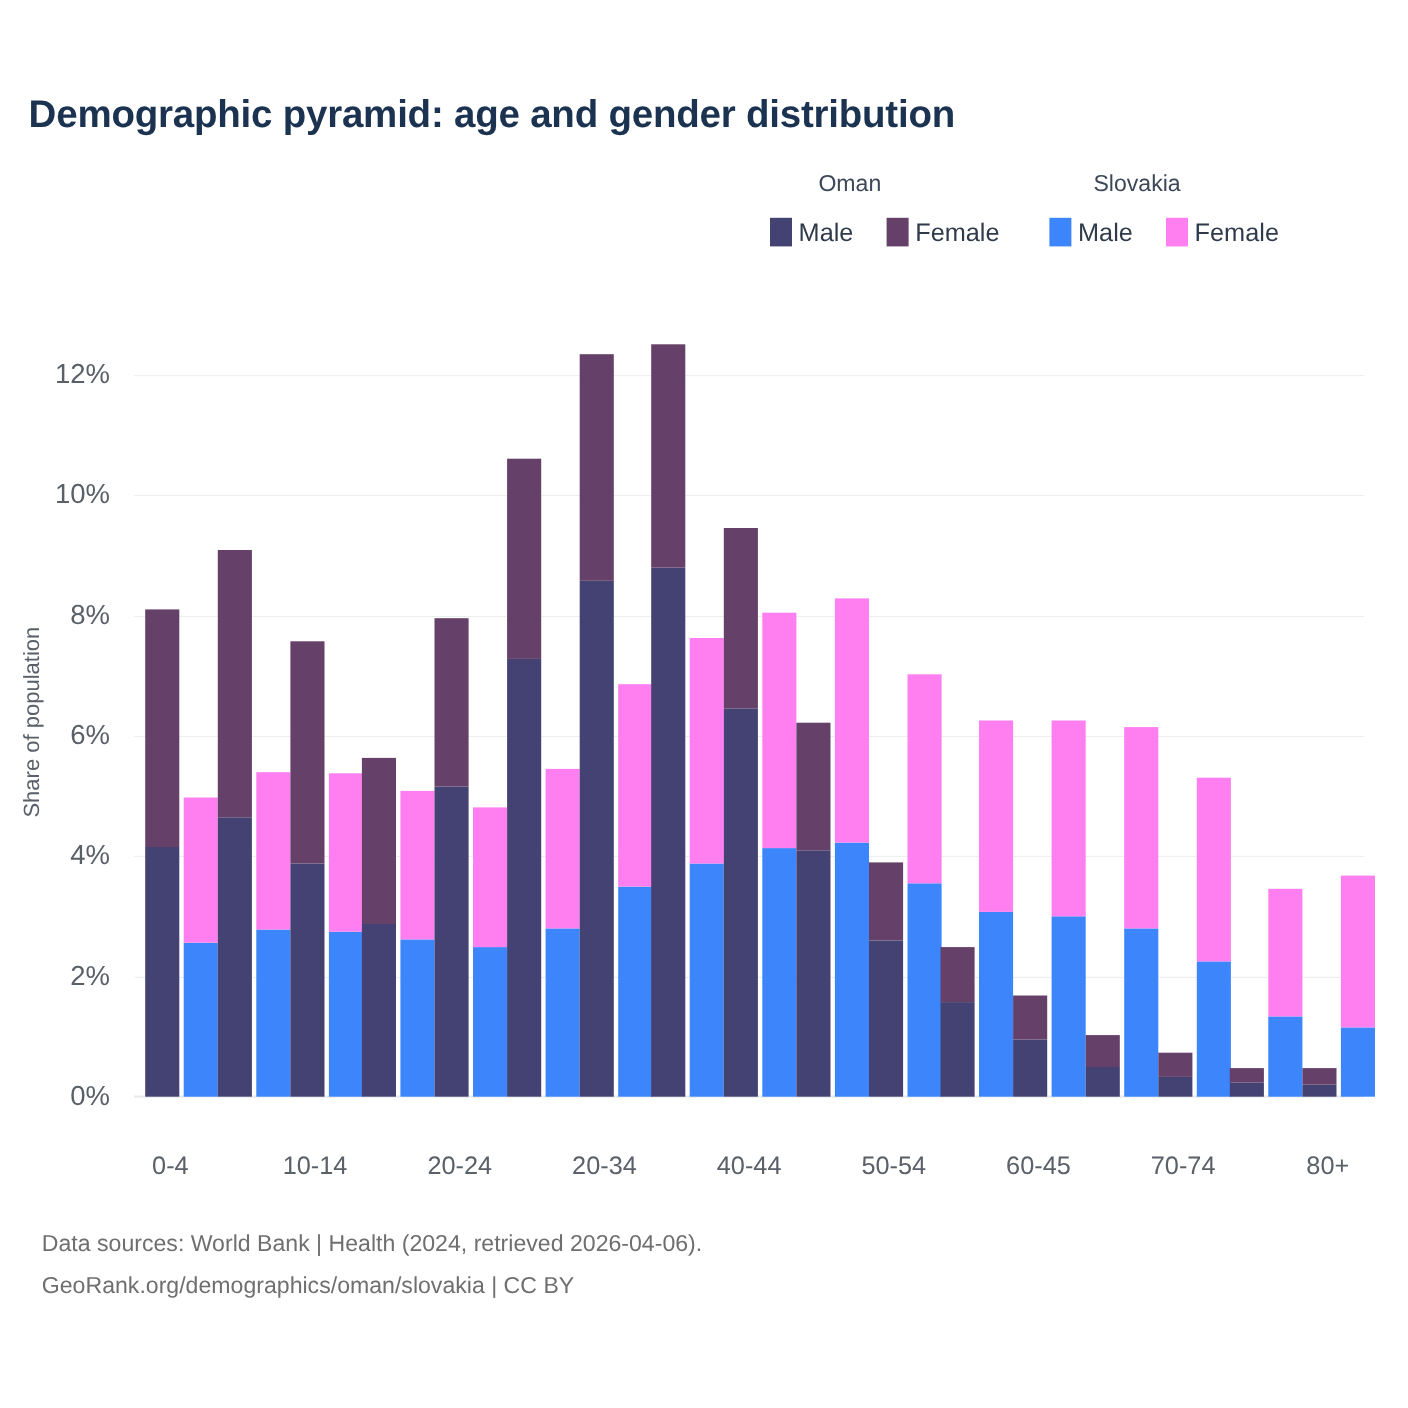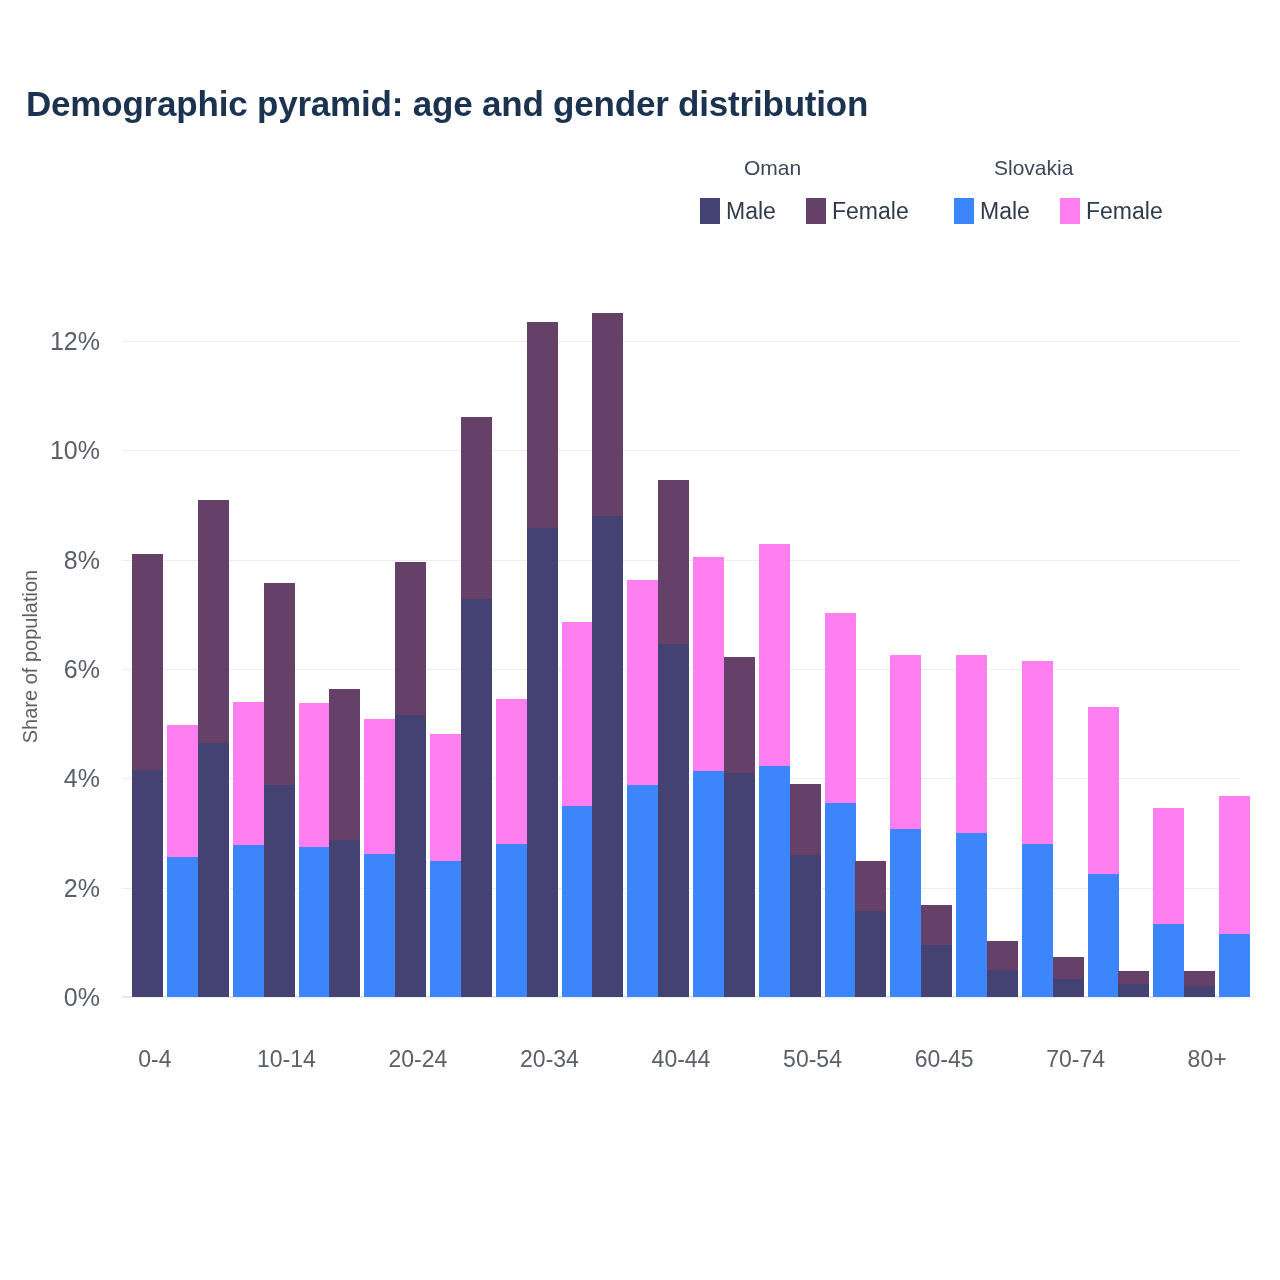--- a/index.html
+++ b/index.html
@@ -415,15 +415,17 @@
         <div class="xtick" style="left: 427.471px;">20-34</div>
         <div class="xtick" style="left: 559px; text-align: right;">40-44</div>
         <div class="xtick" style="left: 690.529px;">50-54</div>
         <div class="xtick" style="left: 822.059px;">60-45</div>
         <div class="xtick" style="left: 953.588px; text-align: right;">70-74</div>
         <div class="xtick" style="left: 1085.12px;">80+</div>
       </div>
   </div>
 
   <div id="footer">
+    <div>Data sources: World Bank | Health (2024, retrieved 2026-04-06).</div>
+    <div>GeoRank.org/demographics/oman/slovakia | CC BY</div>
   </div>
 
 </div>
 
 </body></html>

